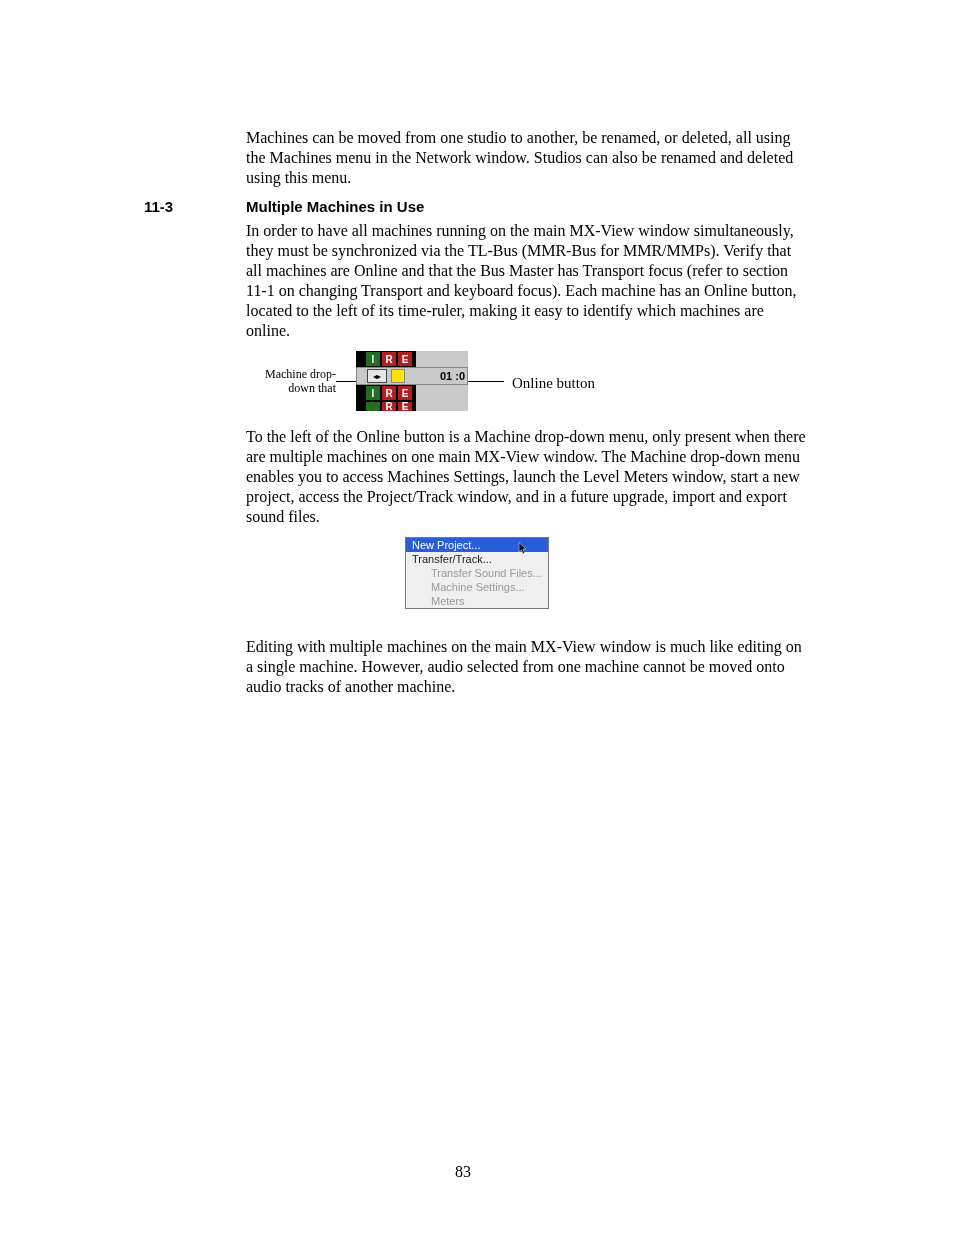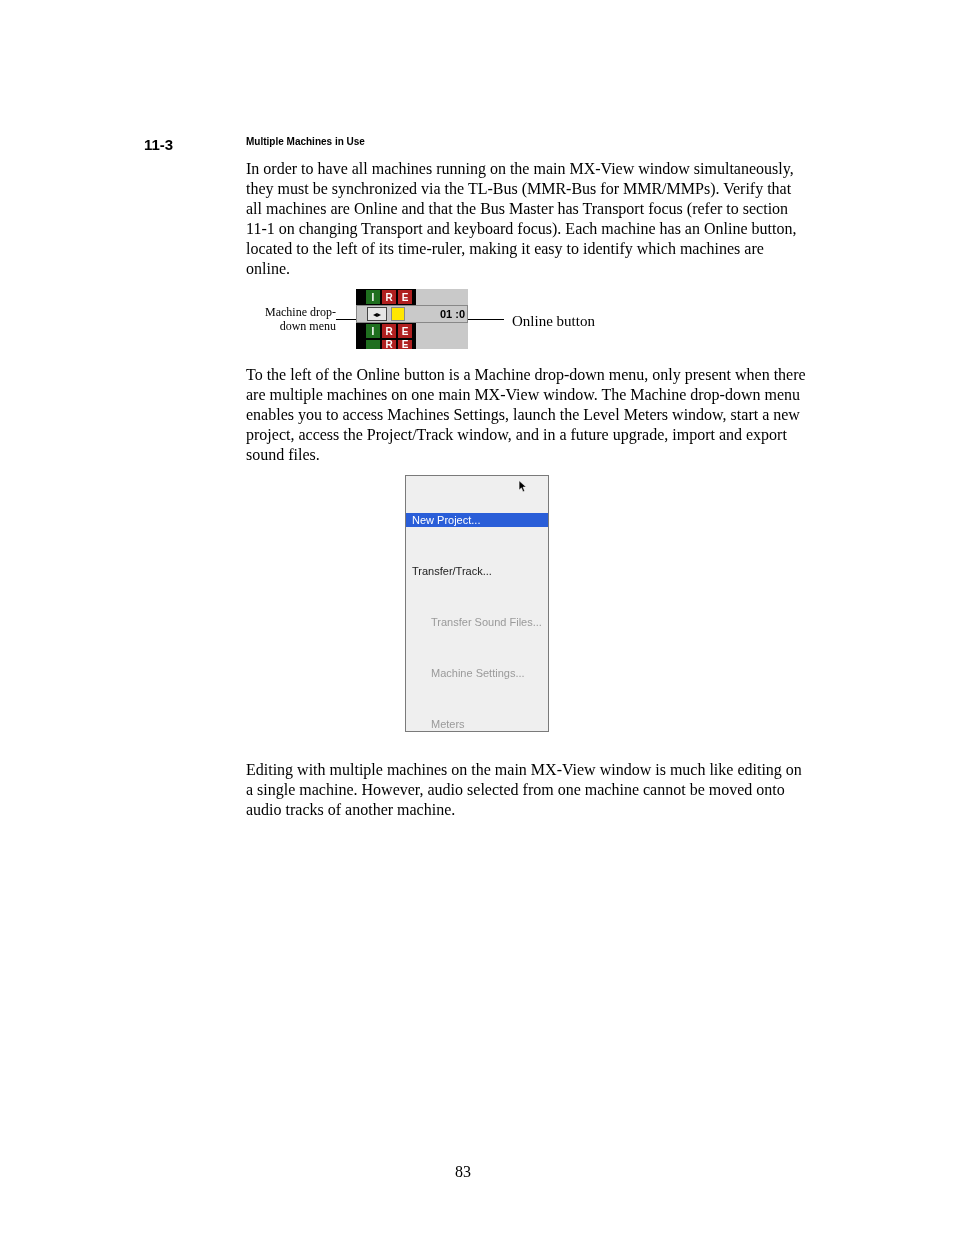--- a/index.html
+++ b/index.html
@@ -30,21 +30,21 @@
   .section-num {
     width: 102px;
     flex: none;
     font-family: Arial, Helvetica, sans-serif;
     font-weight: bold;
     font-size: 15px;
   }
   .section-title {
     font-family: Arial, Helvetica, sans-serif;
     font-weight: bold;
-    font-size: 10px;
+    font-size: 15px;
   }
   .page-num {
     position: absolute;
     bottom: 54px;
     left: 0;
     width: 926px;
     text-align: center;
     font-size: 16px;
   }
 
@@ -160,21 +160,20 @@
     width: 142px;
     margin: 8px auto 18px auto;
     border: 1px solid #7a7a7a;
     background: #efefef;
     font-family: Tahoma, Verdana, Arial, sans-serif;
     font-size: 11px;
   }
   .menu-item {
     padding: 1px 6px 1px 6px;
     color: #222;
-    margin-top: 37px;
   }
   .menu-item.selected {
     background: #2a5ed8;
     color: #fff;
   }
   .menu-item.disabled {
     color: #9a9a9a;
     padding-left: 25px;
   }
   .mouse-cursor {
@@ -182,32 +181,33 @@
     width: 10px;
     height: 14px;
     pointer-events: none;
   }
 </style>
 </head>
 <body>
 
 <div class="page">
 
+  <p class="para">Machines can be moved from one studio to another, be renamed, or deleted, all using the Machines menu in the Network window.  Studios can also be renamed and deleted using this menu.</p>
 
   <div class="section-row">
     <div class="section-num">11-3</div>
     <div class="section-title">Multiple Machines in Use</div>
   </div>
 
   <p class="para">In order to have all machines running on the main MX-View window simultaneously, they must be synchronized via the TL-Bus (MMR-Bus for MMR/MMPs). Verify that all machines are Online and that the Bus Master has Transport focus (refer to section 11-1 on changing Transport and keyboard focus). Each machine has an Online button, located to the left of its time-ruler, making it easy to identify which machines are online.</p>
 
   <div class="figure1">
     <div class="fig1-left-label">
       <span>Machine drop-</span><br>
-      <span>down menu</span>
+      <span>down that</span>
     </div>
     <div class="fig1-line-left"></div>
 
     <div class="fig1-strip">
 
       <div class="strip-row">
         <div class="strip-pre"></div>
         <div class="strip-black" style="flex:0 0 52px;">
           <span class="badge badge-I">I</span>
           <span class="badge badge-R">R</span>

